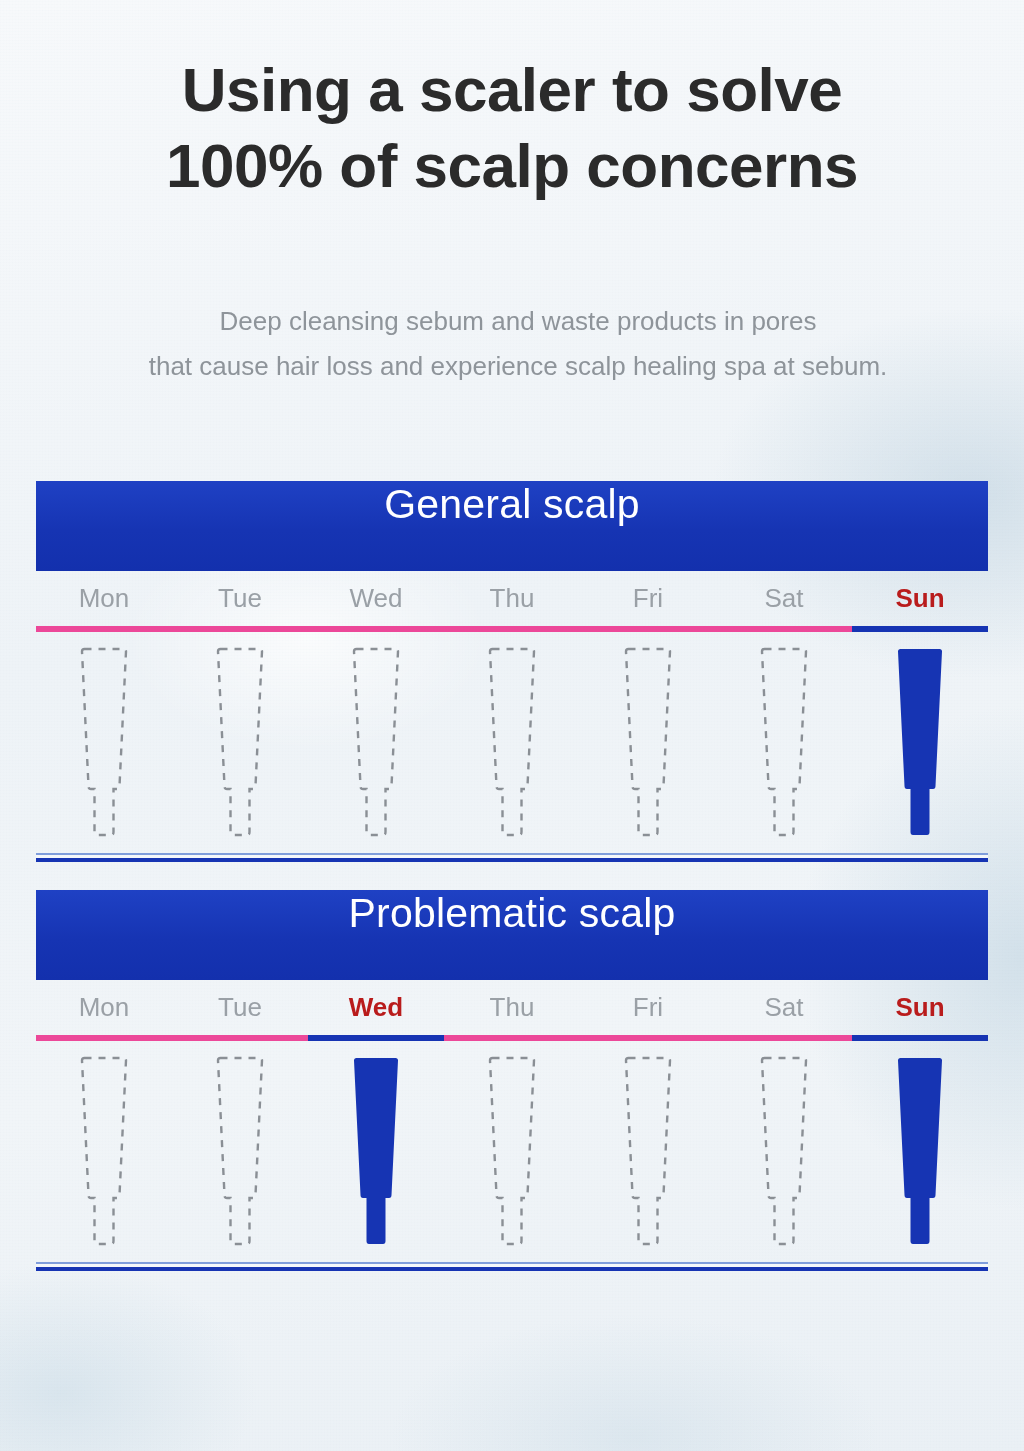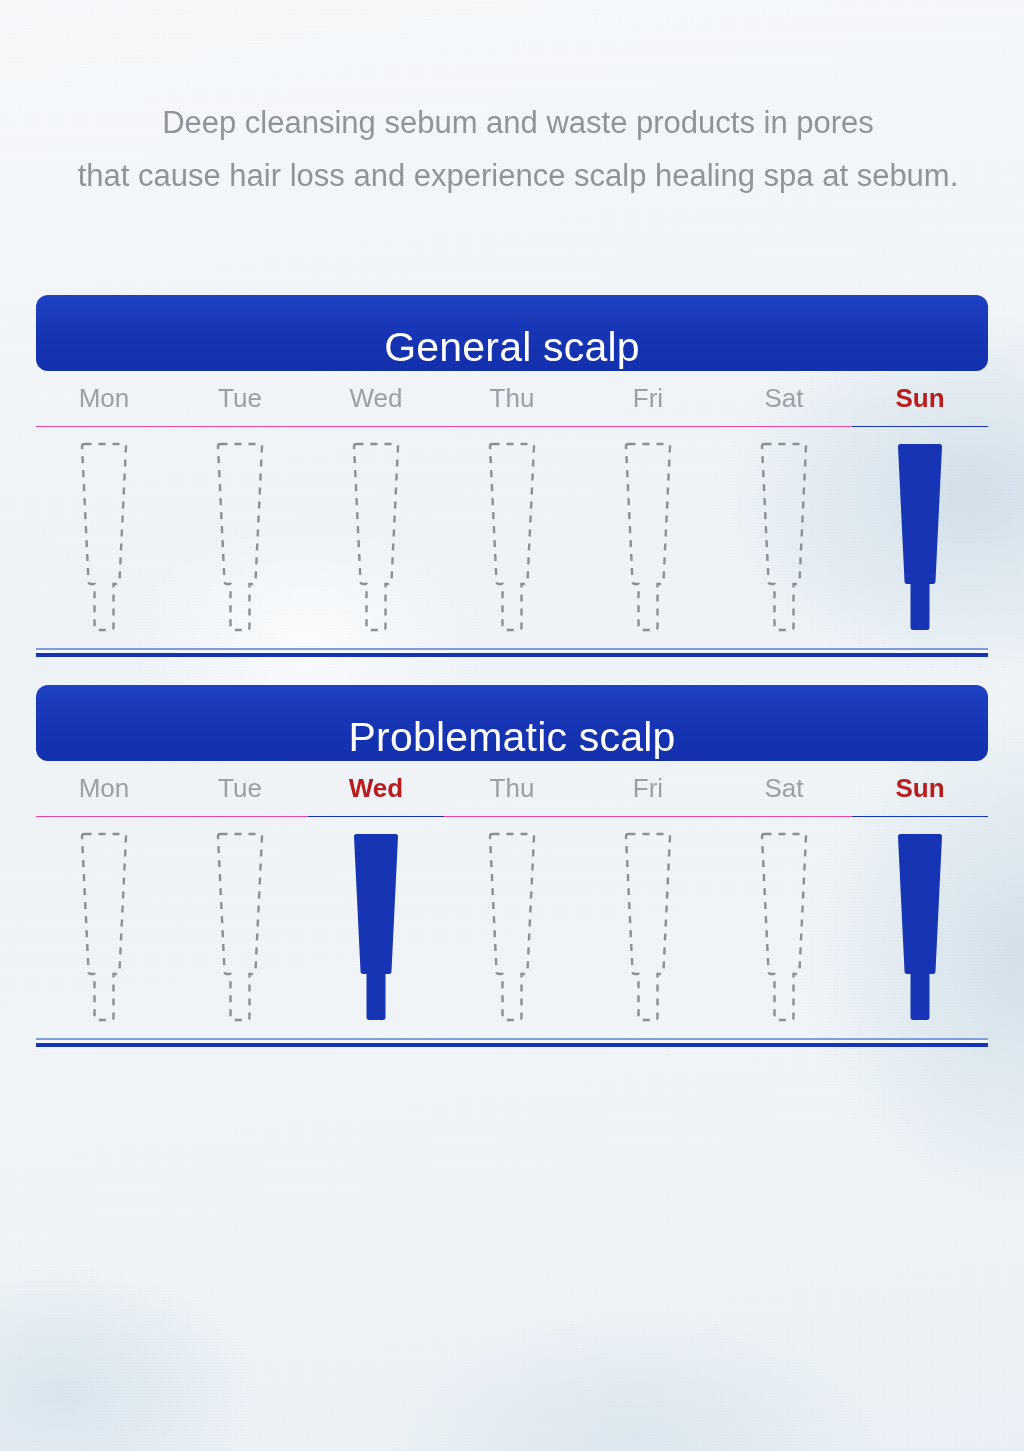--- a/index.html
+++ b/index.html
@@ -54,39 +54,38 @@
     font-weight: 700;
     letter-spacing: -0.5px;
   }
   .headline .l1, .headline .l2 { display: block; }
 
   
   .subtitle {
     text-align: center;
     margin-top: 96px;
     color: #8e949a;
-    font-size: 31px;
+    font-size: 26px;
     line-height: 1.72;
     font-weight: 400;
     padding-left: 12px;
   }
   .subtitle .s1, .subtitle .s2 { display: block; }
 
   
   .panel { width: 952px; margin: 0 auto; }
   #panel-general { margin-top: 92px; }
   #panel-problem { margin-top: 28px; }
 
   .banner {
-    height: 76px;
+    height: 90px;
     background: linear-gradient(180deg, #1f41c4 0%, #1634b3 55%, #1330ad 100%);
     display: flex;
-    align-items: flex-end;
+    align-items: flex-start;
     justify-content: center;
-    border-radius: 12px;
   }
   .banner-title {
     color: #ffffff;
     font-size: 41px;
     font-weight: 400;
     letter-spacing: 0.2px;
   }
 
   
   .days {
@@ -95,21 +94,21 @@
     position: relative;
     padding-top: 12px;
   }
   .day {
     flex: 1 1 0;
     text-align: center;
     font-size: 26px;
     color: #9aa0a6;
     font-weight: 400;
     padding-bottom: 12px;
-    border-bottom: 1px solid #ec4899;
+    border-bottom: 6px solid #ec4899;
     position: relative;
   }
   .day.active {
     color: #b91c1c;
     font-weight: 700;
     border-bottom-color: #1634b3;
   }
 
   
   .bottles {
@@ -145,20 +144,24 @@
     background: #1634b3;
   }
 </style>
 </head>
 <body>
 
 <div id="page"></div>
 
 <div class="content">
 
+  <h1 class="headline">
+    <span class="l1">Using a scaler to solve</span>
+    <span class="l2">100% of scalp concerns</span>
+  </h1>
 
   <p class="subtitle">
     <span class="s1">Deep cleansing sebum and waste products in pores</span>
     <span class="s2">that cause hair loss and experience scalp healing spa at sebum.</span>
   </p>
 
   <section class="panel" id="panel-general">
     <div class="banner">
       <span class="banner-title">General scalp</span>
     </div>

